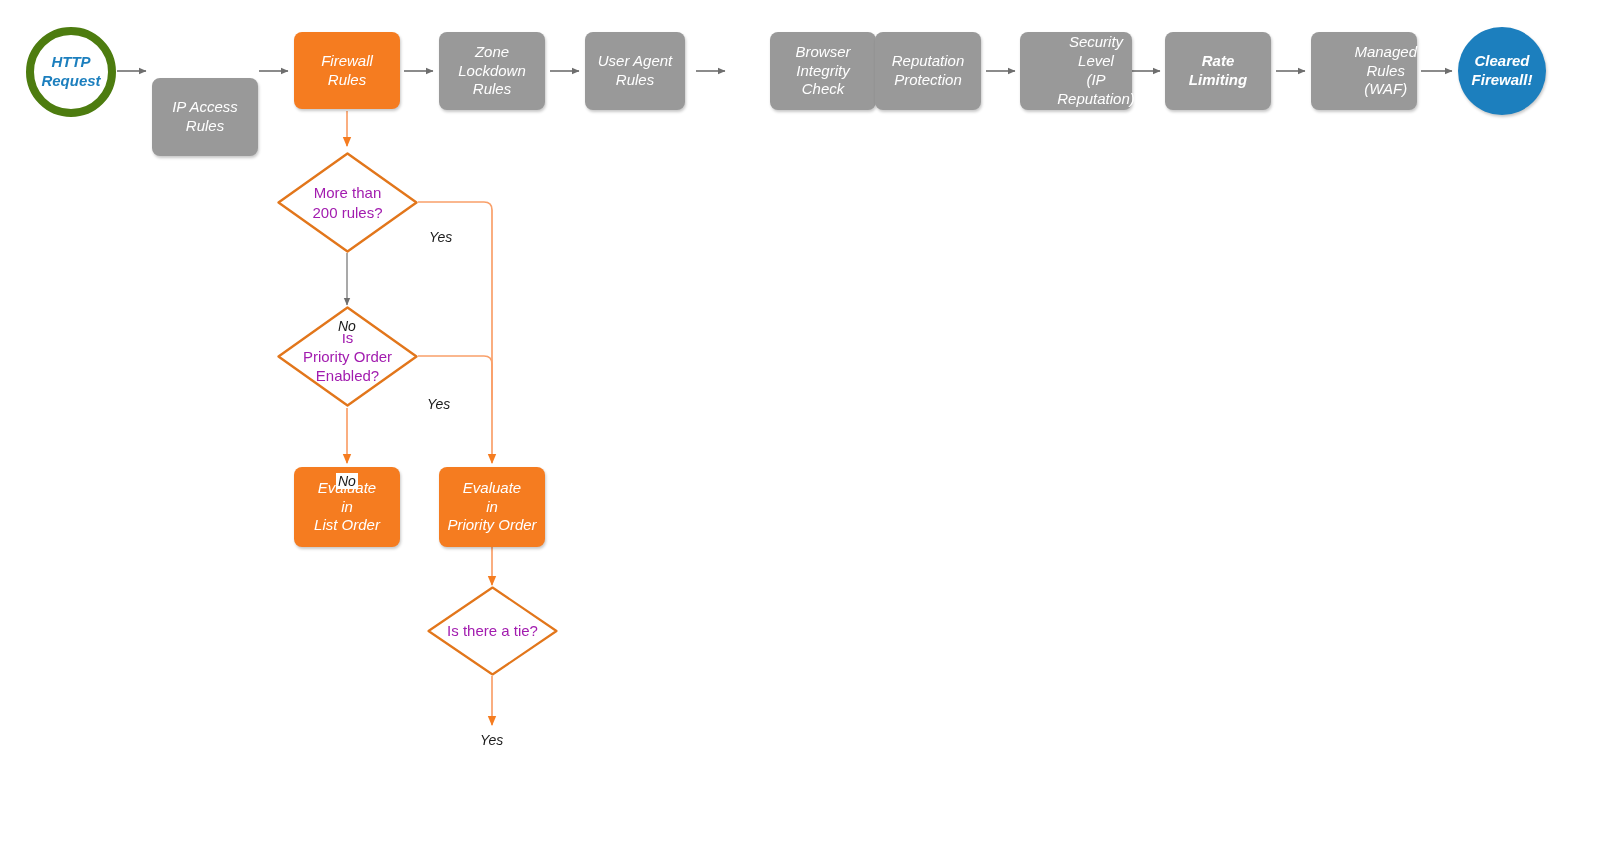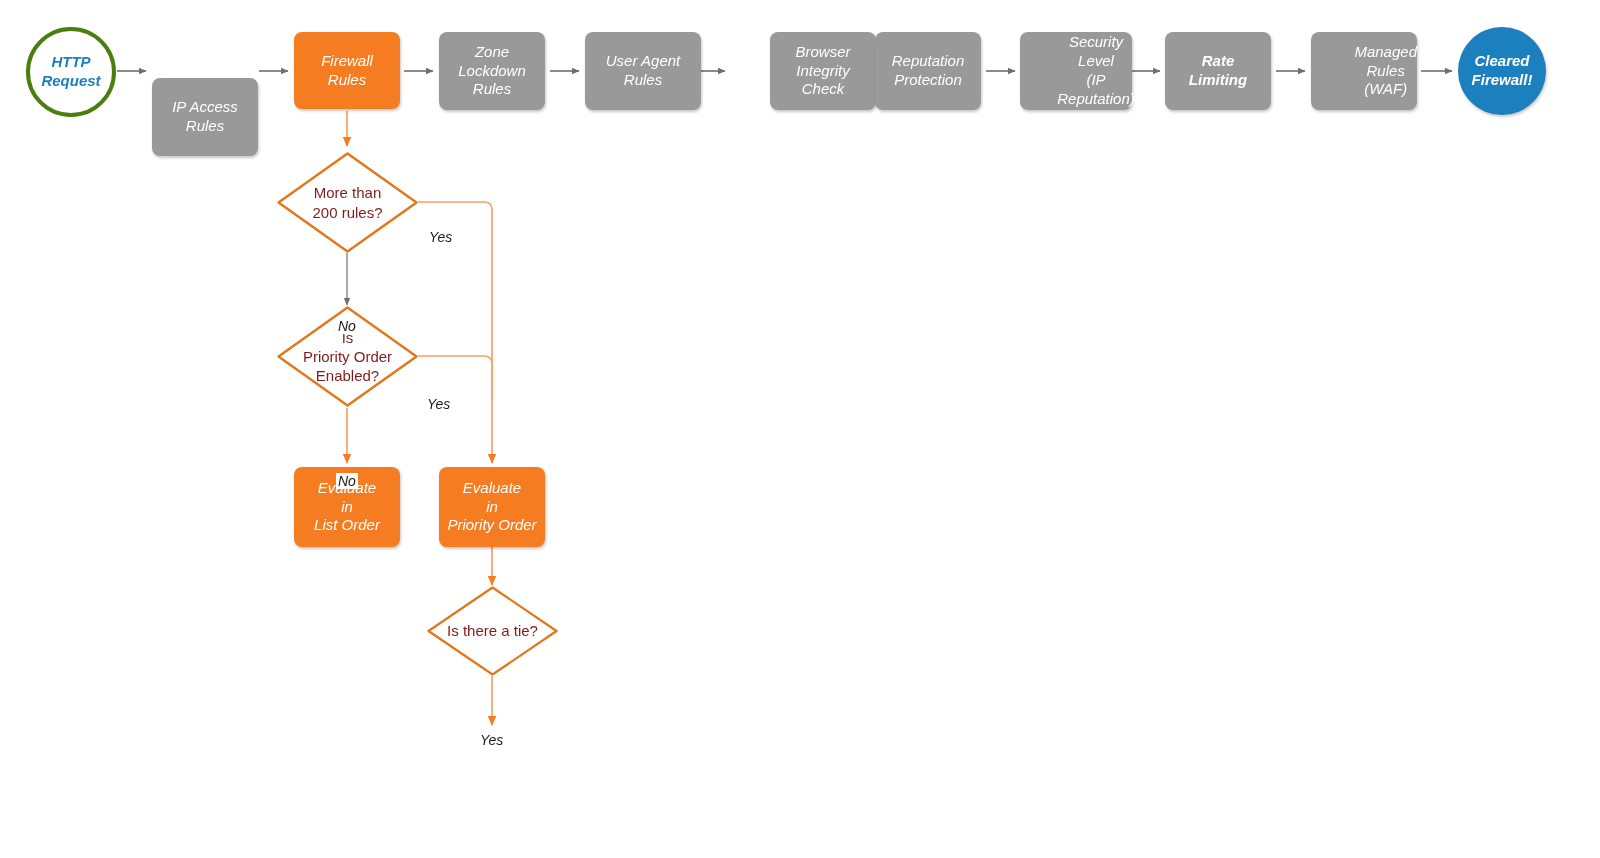--- a/index.html
+++ b/index.html
@@ -48,21 +48,21 @@
 
   .circle {
     border-radius: 50%;
     font-style: italic;
     font-weight: bold;
     font-size: 15px;
     white-space: pre-line;
   }
   .circle.outline {
     background: #ffffff;
-    border: 4px solid #4d7c0f;
+    border: 8px solid #4d7c0f;
     color: #1C7FBE;
   }
   .circle.filled {
     background: #1C7FBE;
     color: #ffffff;
     box-shadow: 1px 2px 3px rgba(0,0,0,0.22);
   }
 
   .diamond-wrap {
     position: absolute;
@@ -77,21 +77,21 @@
     position: absolute;
     left: 0;
     top: 0;
     width: 100%;
     height: 100%;
     display: flex;
     align-items: center;
     justify-content: center;
     text-align: center;
     font-size: 15px;
-    color: #7f1d1d;
+    color: #a21caf;
     white-space: pre-line;
     line-height: 1.28;
   }
 
   .edge-label {
     position: absolute;
     font-size: 14px;
     font-style: italic;
     color: #1a1a1a;
     background: #ffffff;
@@ -179,21 +179,21 @@
     <span>Firewall
 Rules</span>
   </div>
 
   <div class="node box gray" style="left:439px; top:32px; width:106px; height:78px;">
     <span>Zone
 Lockdown
 Rules</span>
   </div>
 
-  <div class="node box gray" style="left:585px; top:32px; width:116px; height:78px;">
+  <div class="node box gray" style="left:585px; top:32px; width:100px; height:78px;">
     <span>User Agent
 Rules</span>
   </div>
 
   <div class="node box gray" style="left:770px; top:32px; width:106px; height:78px;">
     <span>Browser
 Integrity
 Check</span>
   </div>
 

